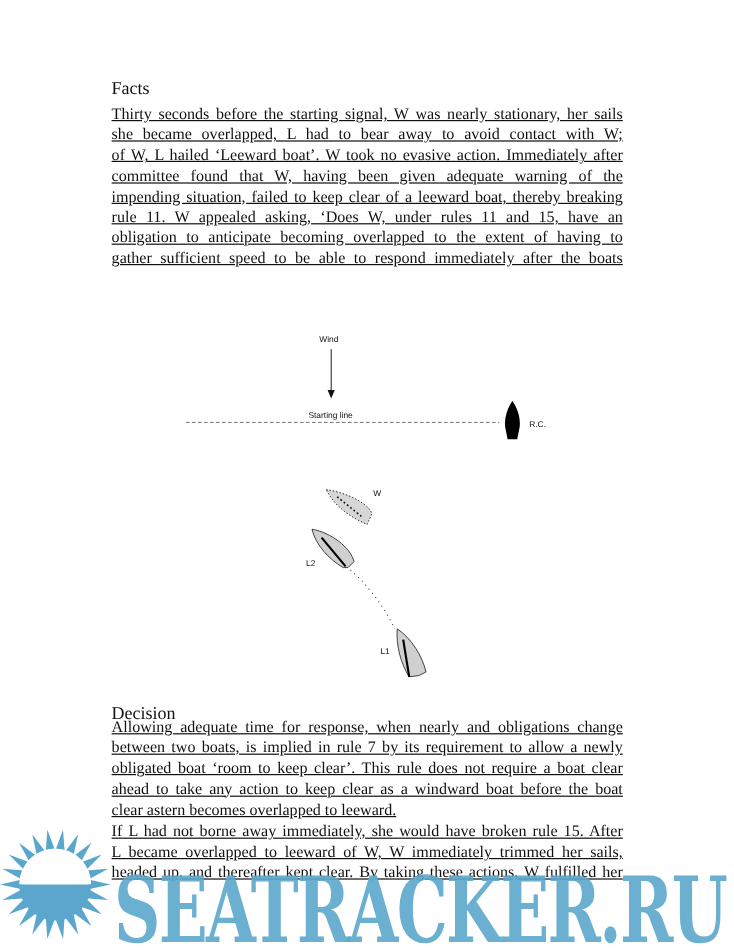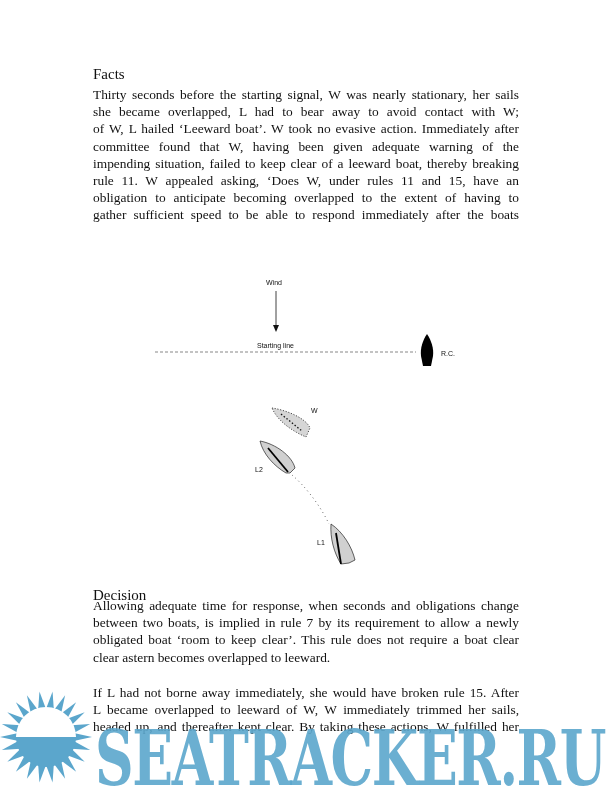--- a/index.html
+++ b/index.html
@@ -8,21 +8,21 @@
     font-family: "Liberation Serif", "DejaVu Serif", serif; color: #111;
   }
   .page { position: absolute; left: 93px; top: 0; width: 426px; }
   .heading {
     position: absolute; left: 0; font-weight: normal; font-size: 15px; line-height: 16px;
   }
   .para {
     position: absolute; left: 0; width: 426px; font-size: 13.4px; line-height: 17.2px;
     text-align: justify; text-align-last: left;
   }
-  .para .ln { display: block; text-align: justify; text-align-last: justify; white-space: nowrap; height: 17.2px; }
+  .para .ln { display: block; text-align: justify; text-align-last: justify; white-space: nowrap; height: 17.2px; text-decoration: underline; }
   .para .ln.last { text-align-last: left; }
   #diagram { position: absolute; left: 0; top: 0; width: 612px; height: 792px; pointer-events: none; }
   #diagram text { font-family: "Liberation Sans", "DejaVu Sans", sans-serif; font-size: 7px; fill: #111; }
   #watermark { position: absolute; left: 0; top: 0; width: 612px; height: 792px; pointer-events: none; }
 </style>
 </head>
 <body>
 
 <div class="page">
   <div class="heading" style="top:66px;">Facts</div>
@@ -32,23 +32,24 @@
     <span class="ln">of W, L hailed ‘Leeward boat’. W took no evasive action. Immediately after</span>
     <span class="ln">committee found that W, having been given adequate warning of the</span>
     <span class="ln">impending situation, failed to keep clear of a leeward boat, thereby breaking</span>
     <span class="ln">rule 11. W appealed asking, ‘Does W, under rules 11 and 15, have an</span>
     <span class="ln">obligation to anticipate becoming overlapped to the extent of having to</span>
     <span class="ln">gather sufficient speed to be able to respond immediately after the boats</span>
   </div>
 
   <div class="heading" style="top:576px;margin-top:11px;">Decision</div>
   <div class="para" style="top:597px;">
-    <span class="ln">Allowing adequate time for response, when seconds and obligations change</span>
+    <span class="ln">Allowing adequate time for response, when nearly and obligations change</span>
     <span class="ln">between two boats, is implied in rule 7 by its requirement to allow a newly</span>
     <span class="ln">obligated boat ‘room to keep clear’. This rule does not require a boat clear</span>
+    <span class="ln">ahead to take any action to keep clear as a windward boat before the boat</span>
     <span class="ln last">clear astern becomes overlapped to leeward.</span>
   </div>
   <div class="para" style="top:684px;">
     <span class="ln">If L had not borne away immediately, she would have broken rule 15. After</span>
     <span class="ln">L became overlapped to leeward of W, W immediately trimmed her sails,</span>
     <span class="ln">headed up, and thereafter kept clear. By taking these actions, W fulfilled her</span>
   </div>
 </div>
 
 <svg id="diagram" viewBox="0 0 612 792">

